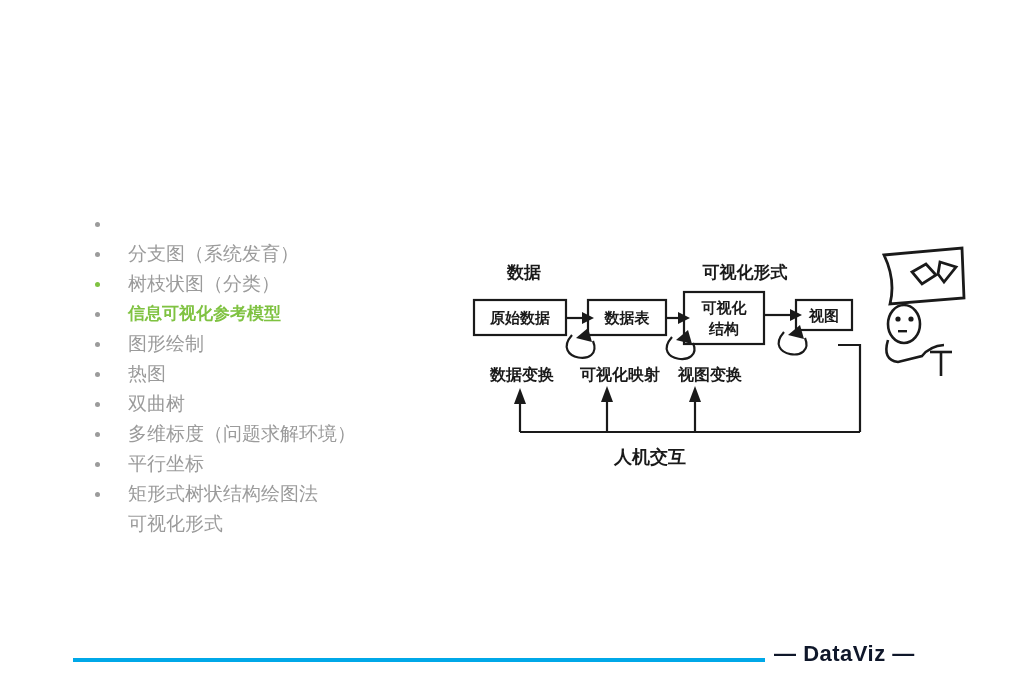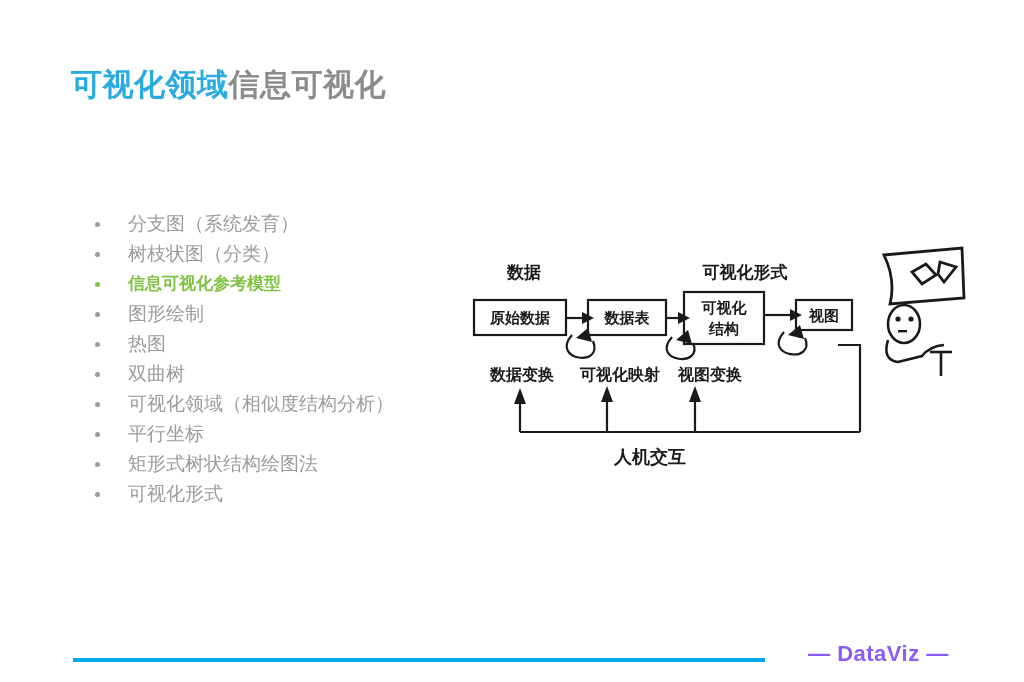--- a/index.html
+++ b/index.html
@@ -51,20 +51,21 @@
     width: 5px;
     height: 5px;
     border-radius: 50%;
     background: #9b9b9b;
   }
   .bullet-text {
     display: inline-block;
     margin-left: 38px;
     font-size: 19px;
     color: #9b9b9b;
+    margin-top: 30px;
   }
   .bullet-row.highlight .bullet-dot { background: #7FC241; }
   .bullet-row.highlight .bullet-text {
     color: #7FC241;
     font-weight: bold;
     font-size: 17px;
   }
 
   
   .diagram {
@@ -80,38 +81,35 @@
   .footer-line {
     position: absolute;
     left: 73px;
     top: 658px;
     width: 692px;
     height: 4px;
     background: #00A8E8;
   }
   .footer-brand {
     position: absolute;
-    left: 808px;
+    left: 774px;
     top: 641px;
     font-size: 22px;
     font-weight: bold;
-    color: #8b5cf6;
+    color: #0f172a;
     white-space: nowrap;
     letter-spacing: 0.5px;
   }
   .footer-brand .dash { font-weight: bold; }
 </style>
 </head>
 <body>
 
 <div class="slide">
 
-  <div class="title">
-    <span class="accent">可视化领域</span><span class="muted">信息可视化</span>
-  </div>
 
   <div class="bullets">
     <div class="bullet-row">
       <span class="bullet-dot"></span>
       <span class="bullet-text">分支图（系统发育）</span>
     </div>
     <div class="bullet-row">
       <span class="bullet-dot"></span>
       <span class="bullet-text">树枝状图（分类）</span>
     </div>
@@ -126,21 +124,21 @@
     <div class="bullet-row">
       <span class="bullet-dot"></span>
       <span class="bullet-text">热图</span>
     </div>
     <div class="bullet-row">
       <span class="bullet-dot"></span>
       <span class="bullet-text">双曲树</span>
     </div>
     <div class="bullet-row">
       <span class="bullet-dot"></span>
-      <span class="bullet-text">可视化领域（相似度结构分析）</span>
+      <span class="bullet-text">多维标度（问题求解环境）</span>
     </div>
     <div class="bullet-row">
       <span class="bullet-dot"></span>
       <span class="bullet-text">平行坐标</span>
     </div>
     <div class="bullet-row">
       <span class="bullet-dot"></span>
       <span class="bullet-text">矩形式树状结构绘图法</span>
     </div>
     <div class="bullet-row">

